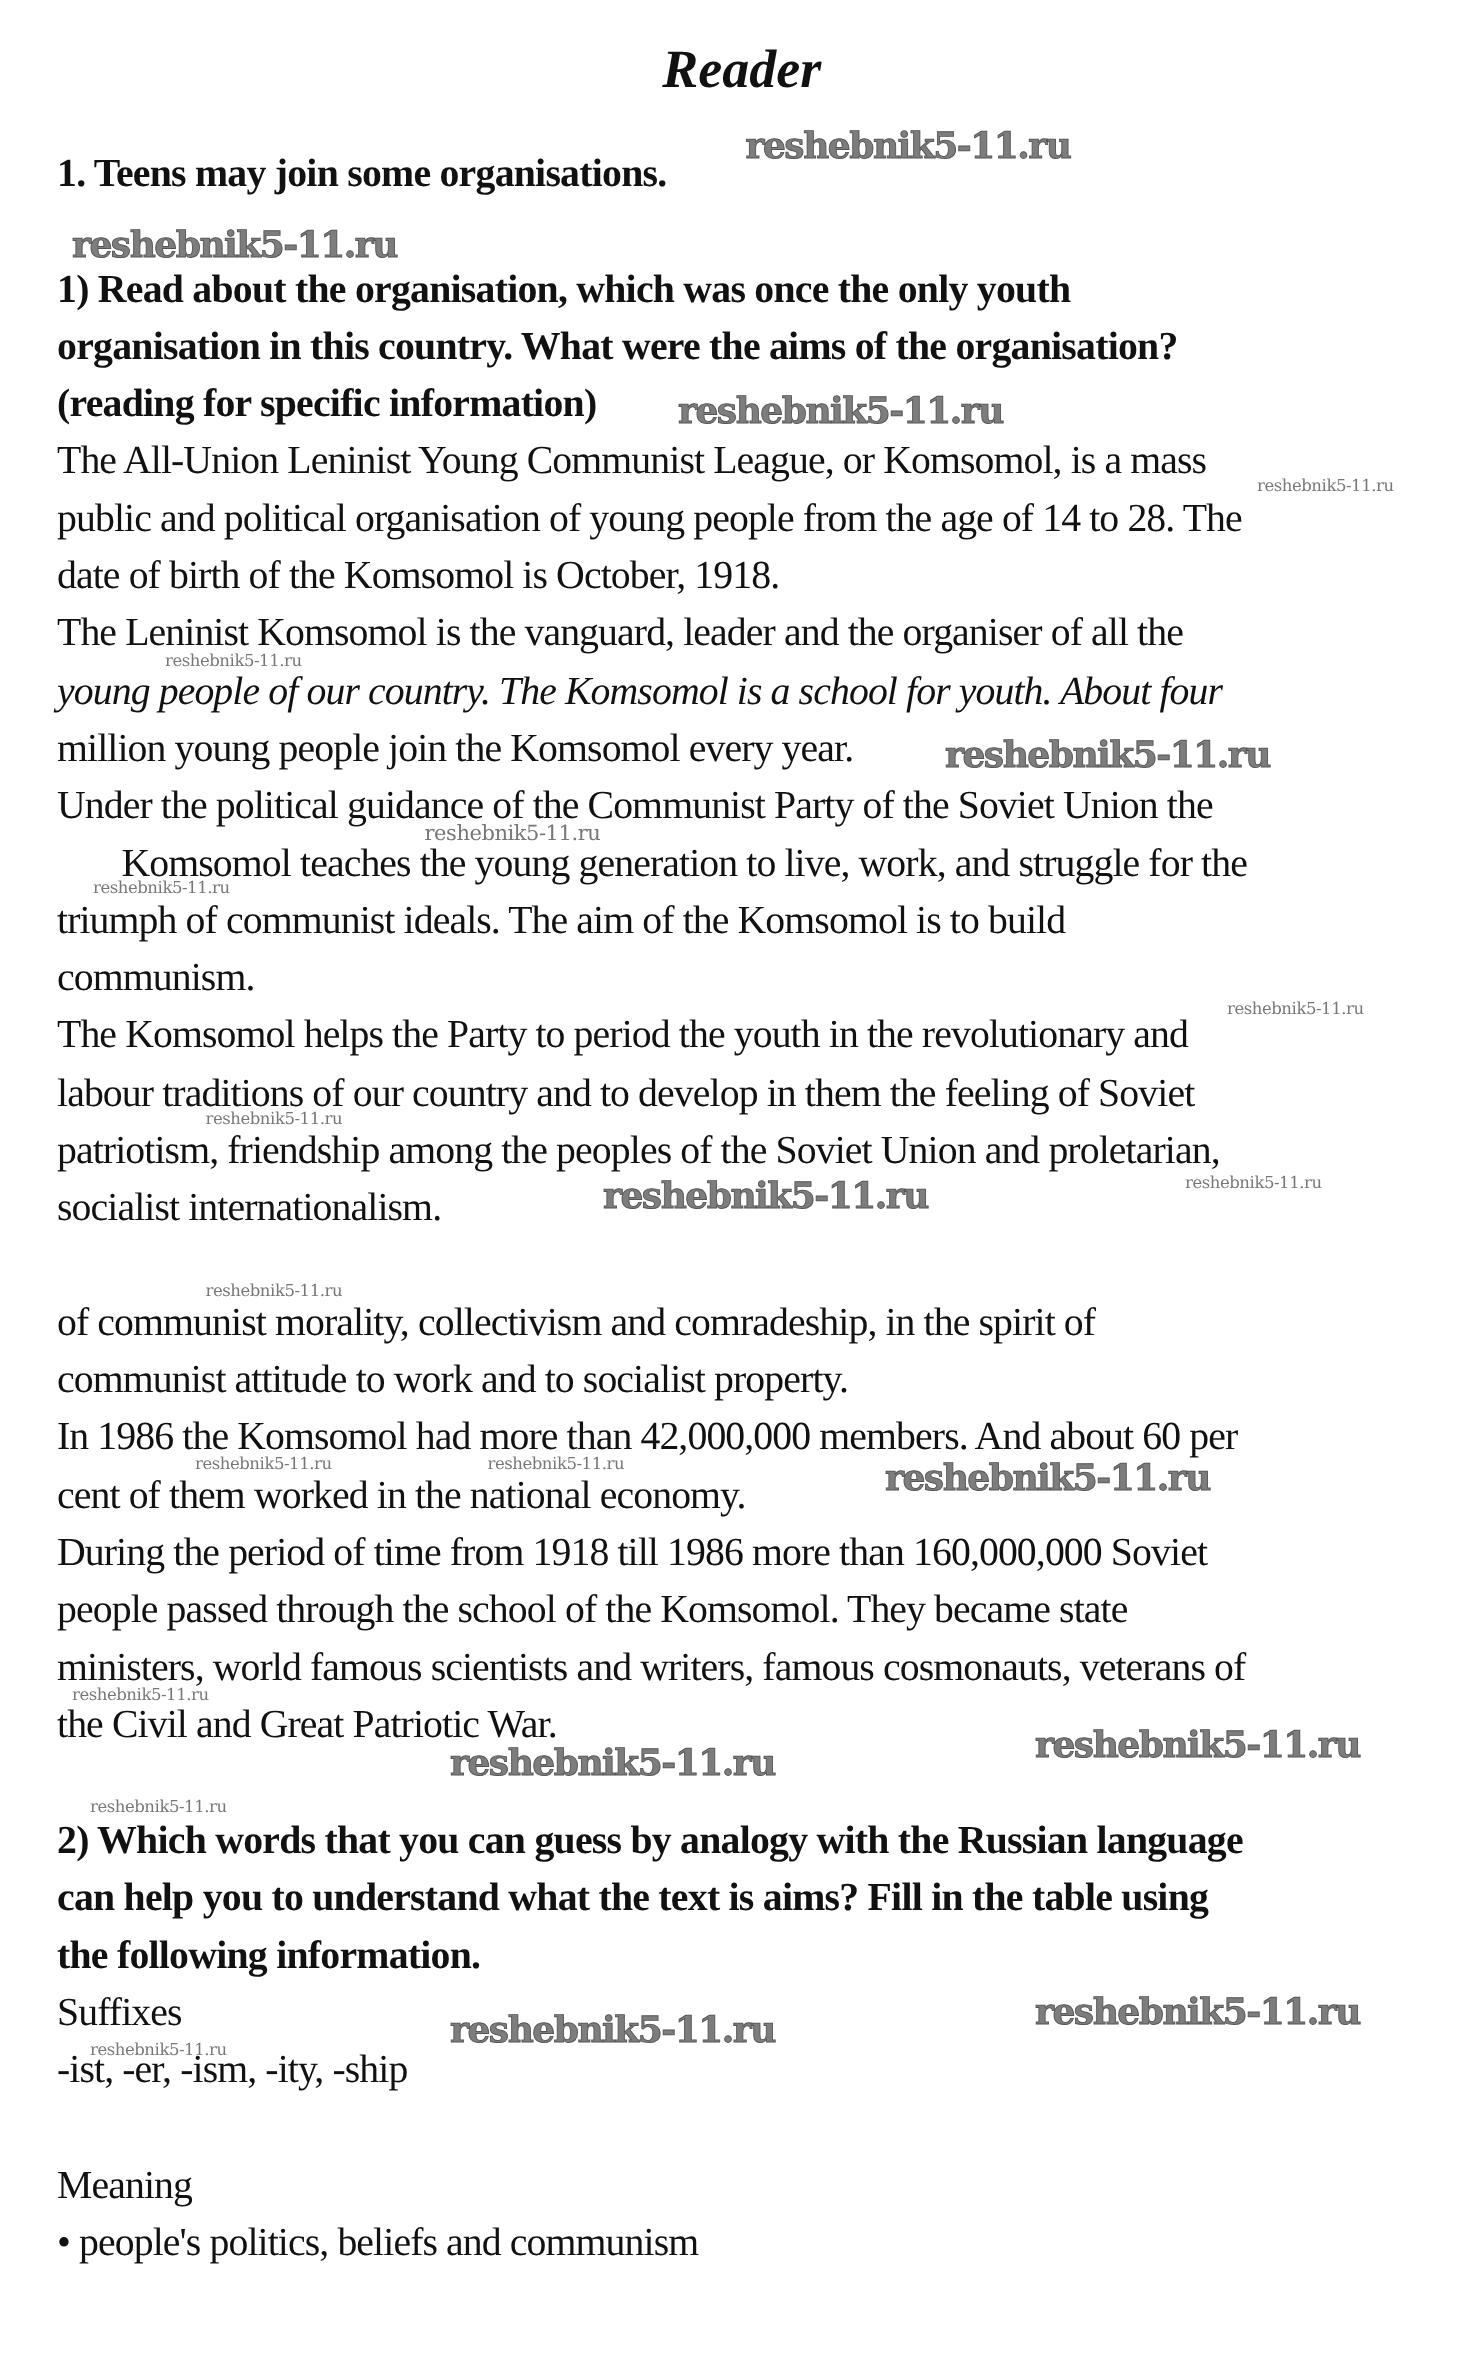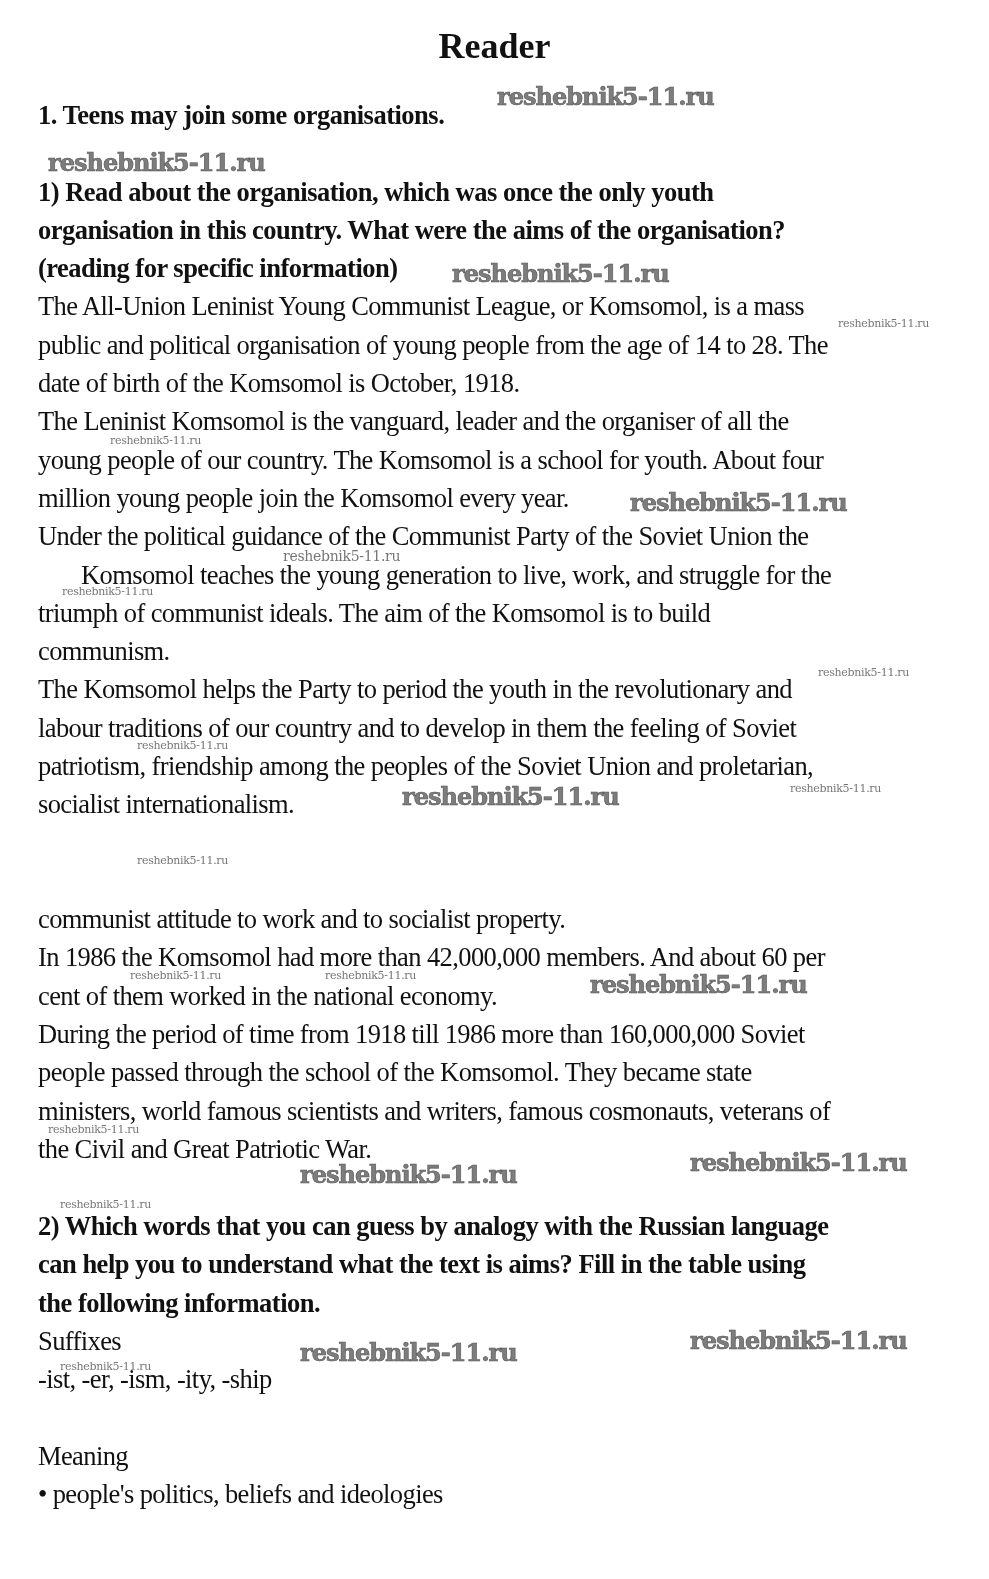--- a/index.html
+++ b/index.html
@@ -1,18 +1,18 @@
 <!DOCTYPE html>
 <html><head>
 <meta charset="utf-8">
 <style>
   html, body { margin: 0; padding: 0; background: #ffffff; }
   body { width: 989px; height: 1579px; position: relative; overflow: hidden; font-family: "Liberation Serif", "DejaVu Serif", serif; color: #111111; }
   .page { position: absolute; left: 0; top: 0; width: 989px; height: 1579px; }
-  .title { position: absolute; left: 0; width: 989px; top: 24px; text-align: center; font-weight: bold; font-size: 36px; line-height: 44px; }
+  .title { position: absolute; left: 0; width: 989px; top: 24px; text-align: center; font-weight: bold; font-size: 36px; line-height: 44px; font-style: italic; }
   .line { position: absolute; left: 38px; white-space: nowrap; font-size: 26.5px; line-height: 30px; letter-spacing: -0.6px; }
   .b { font-weight: bold; letter-spacing: -0.5px; }
   .wm { position: absolute; white-space: nowrap; font-family: "DejaVu Serif", "Liberation Serif", serif; color: #8a8a8a; font-weight: bold; letter-spacing: -1px; }
   .wm.big { font-size: 24px; line-height: 26px; color: #7d7d7d; -webkit-text-stroke: 0.6px #555555; }
   .wm.small { font-size: 11px; line-height: 12px; color: #777777; font-weight: normal; letter-spacing: -0.3px; }
 </style>
 </head>
 <body>
 
 <div class="page">
@@ -22,46 +22,47 @@
   <div class="line b" style="top:100px;">1. Teens may join some organisations.</div>
 
   <div class="line b" style="top:177px;">1) Read about the organisation, which was once the only youth</div>
   <div class="line b" style="top:215px;">organisation in this country. What were the aims of the organisation?</div>
   <div class="line b" style="top:253px;">(reading for specific information)</div>
 
   <div class="line" style="top:291px;">The All-Union Leninist Young Communist League, or Komsomol, is a mass</div>
   <div class="line" style="top:330px;text-align:right;">public and political organisation of young people from the age of 14 to 28. The</div>
   <div class="line" style="top:368px;">date of birth of the Komsomol is October, 1918.</div>
   <div class="line" style="top:406px;">The Leninist Komsomol is the vanguard, leader and the organiser of all the</div>
-  <div class="line" style="top:445px;">young people of our country. The Komsomol is a school for youth. About four</div>
+  <div class="line" style="top:445px;font-style:italic;">young people of our country. The Komsomol is a school for youth. About four</div>
   <div class="line" style="top:483px;">million young people join the Komsomol every year.</div>
   <div class="line" style="top:521px;">Under the political guidance of the Communist Party of the Soviet Union the</div>
   <div class="line" style="top:560px;margin-left:43px;">Komsomol teaches the young generation to live, work, and struggle for the</div>
   <div class="line" style="top:598px;">triumph of communist ideals. The aim of the Komsomol is to build</div>
   <div class="line" style="top:636px;">communism.</div>
   <div class="line" style="top:674px;">The Komsomol helps the Party to period the youth in the revolutionary and</div>
   <div class="line" style="top:713px;">labour traditions of our country and to develop in them the feeling of Soviet</div>
   <div class="line" style="top:751px;">patriotism, friendship among the peoples of the Soviet Union and proletarian,</div>
   <div class="line" style="top:789px;">socialist internationalism.</div>
+  <div class="line" style="top:866px;">of communist morality, collectivism and comradeship, in the spirit of</div>
   <div class="line" style="top:904px;">communist attitude to work and to socialist property.</div>
   <div class="line" style="top:942px;">In 1986 the Komsomol had more than 42,000,000 members. And about 60 per</div>
   <div class="line" style="top:981px;">cent of them worked in the national economy.</div>
   <div class="line" style="top:1019px;">During the period of time from 1918 till 1986 more than 160,000,000 Soviet</div>
   <div class="line" style="top:1057px;">people passed through the school of the Komsomol. They became state</div>
   <div class="line" style="top:1096px;">ministers, world famous scientists and writers, famous cosmonauts, veterans of</div>
   <div class="line" style="top:1134px;">the Civil and Great Patriotic War.</div>
 
   <div class="line b" style="top:1211px;">2) Which words that you can guess by analogy with the Russian language</div>
   <div class="line b" style="top:1249px;">can help you to understand what the text is aims? Fill in the table using</div>
   <div class="line b" style="top:1288px;">the following information.</div>
 
   <div class="line" style="top:1326px;">Suffixes</div>
   <div class="line" style="top:1364px;">-ist, -er, -ism, -ity, -ship</div>
   <div class="line" style="top:1441px;">Meaning</div>
-  <div class="line" style="top:1479px;">• people's politics, beliefs and ideologies</div>
+  <div class="line" style="top:1479px;">• people's politics, beliefs and communism</div>
 
   <div class="wm big" style="left:497px; top:84px;">reshebnik5-11.ru</div>
   <div class="wm big" style="left:48px; top:150px;">reshebnik5-11.ru</div>
   <div class="wm big" style="left:452px; top:261px;">reshebnik5-11.ru</div>
   <div class="wm big" style="left:630px; top:490px;">reshebnik5-11.ru</div>
   <div class="wm big" style="left:402px; top:784px;">reshebnik5-11.ru</div>
   <div class="wm big" style="left:590px; top:972px;">reshebnik5-11.ru</div>
   <div class="wm big" style="left:300px; top:1162px;">reshebnik5-11.ru</div>
   <div class="wm big" style="left:690px; top:1150px;">reshebnik5-11.ru</div>
   <div class="wm big" style="left:300px; top:1340px;">reshebnik5-11.ru</div>

